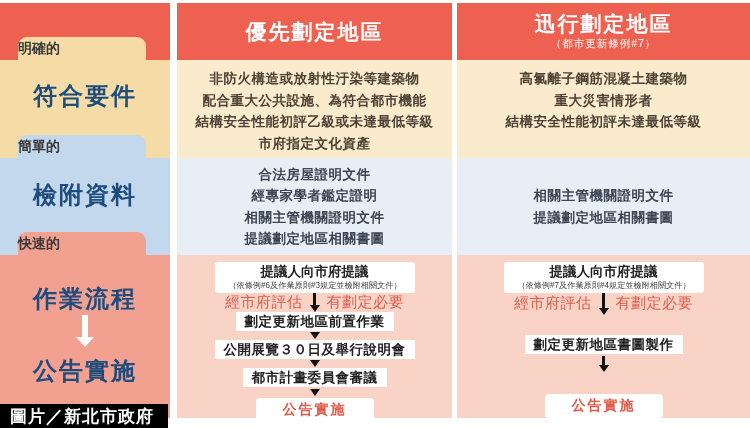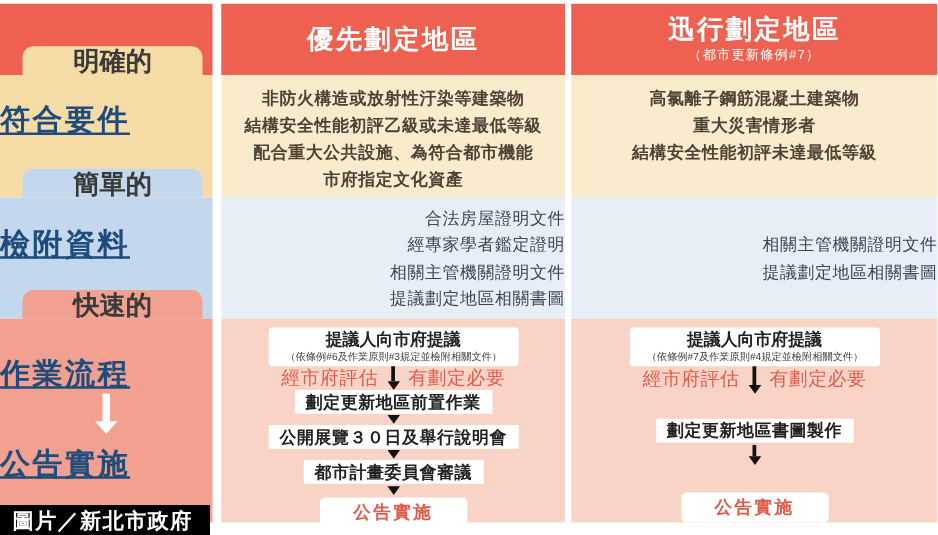--- a/index.html
+++ b/index.html
@@ -11,28 +11,28 @@
   .page{position:relative;width:750px;height:428px;background:#fff;overflow:hidden;
         font-family:"Liberation Sans","DejaVu Sans",sans-serif;}
 
   
   .sidebar{position:absolute;left:0;top:0;width:170px;height:428px;}
   .sb-red{position:absolute;left:0;top:3px;width:170px;height:57px;background:var(--red);}
   .sb-sec{position:absolute;left:0;width:170px;}
   .sb-wheat{top:60px;height:98px;background:var(--wheat);}
   .sb-blue{top:158px;height:97px;background:var(--sbblue);}
   .sb-salmon{top:255px;height:163px;background:var(--sbsalmon);}
-  .sb-tab{position:absolute;left:18px;width:144px;height:23px;border-radius:9px 9px 0 0;
-          display:flex;align-items:center;justify-content:center;
-          font-size:21px;font-weight:600;color:#3A3A3A;}
+  .sb-tab{position:absolute;left:18px;width:128px;height:23px;border-radius:9px 9px 0 0;
+          display:flex;align-items:center;
+          font-size:14px;font-weight:600;color:#3A3A3A;}
   .tab-wheat{top:37px;background:var(--wheat);}
   .tab-blue{top:135px;background:var(--sbblue);font-family:Liberation Mono, monospace;}
   .tab-salmon{top:232px;background:var(--sbsalmon);}
-  .sb-title{position:absolute;left:0;width:170px;
-            font-size:24px;font-weight:bold;color:var(--navy);letter-spacing:2px;text-decoration:underline;}
+  .sb-title{position:absolute;left:0;width:170px;text-align:center;
+            font-size:24px;font-weight:bold;color:var(--navy);letter-spacing:2px;}
   .t1{top:80px;} .t2{top:179px;} .t3{top:283px;} .t4{top:355px;}
   .sb-arrow{position:absolute;left:0;top:315px;width:170px;height:32px;
             display:flex;flex-direction:column;align-items:center;}
   .sb-arrow .shaft{width:6px;flex:1;background:#fff;}
   .sb-arrow .head{width:0;height:0;border-left:9px solid transparent;
                   border-right:9px solid transparent;border-top:10px solid #fff;}
   .credit{position:absolute;left:0;bottom:0;height:24px;min-width:150px;background:#000;
           color:#fff;font-size:17px;font-weight:bold;display:flex;align-items:center;
           padding:0 8px 0 10px;letter-spacing:1px;}
 
@@ -43,22 +43,22 @@
   .sec{position:absolute;left:0;width:100%;}
   .sec-head{top:3px;height:57px;background:var(--red);display:flex;flex-direction:column;
             align-items:center;justify-content:center;color:#fff;}
   .sec-head .title{font-size:21px;font-weight:bold;letter-spacing:2px;line-height:24px;}
   .sec-head .sub{font-size:10.5px;letter-spacing:1px;margin-top:1px;}
   .sec-req{top:60px;height:98px;background:var(--cream);padding-top:8px;box-sizing:border-box;}
   .sec-req .line{line-height:21.5px;font-size:13.5px;font-weight:bold;color:var(--inkwarm);
                  text-align:center;letter-spacing:0.5px;}
   .sec-doc{top:158px;height:97px;background:var(--lblue);display:flex;flex-direction:column;
            justify-content:center;}
-  .sec-doc .line{line-height:21.5px;font-size:13.5px;font-weight:normal;color:var(--inkcool);
-                 text-align:right;letter-spacing:0.5px;}
+  .sec-doc .line{line-height:21.5px;font-size:13.5px;font-weight:bold;color:var(--inkcool);
+                 text-align:center;letter-spacing:0.5px;}
   .sec-flow{top:255px;height:163px;background:var(--lsalmon);display:flex;flex-direction:column;
             align-items:center;padding-top:7px;box-sizing:border-box;}
 
   .propose{background:#fff;border-radius:3px;width:196px;padding:2px 2px 3px;text-align:center;}
   .propose .pt{font-size:13.5px;font-weight:bold;color:#222;line-height:16px;}
   .propose .pn{font-size:8.5px;color:#3c3c3c;line-height:10px;white-space:nowrap;
                transform:scale(0.96);transform-origin:center;}
   .eval{display:flex;align-items:center;justify-content:center;gap:7px;align-self:stretch;}
   .eval .txt{font-size:15px;font-weight:400;color:var(--flowred);letter-spacing:0.5px;}
   .ev1{height:25px;} .ev2{height:38px;}
@@ -107,22 +107,22 @@
 
     <div class="credit">圖片／新北市政府</div>
   </div>
 
   <div class="col colA">
     <div class="sec sec-head">
       <div class="title">優先劃定地區</div>
     </div>
     <div class="sec sec-req">
       <div class="line">非防火構造或放射性汙染等建築物</div>
+      <div class="line">配合重大公共設施、為符合都市機能</div>
       <div class="line">結構安全性能初評乙級或未達最低等級</div>
-      <div class="line">配合重大公共設施、為符合都市機能</div>
       <div class="line">市府指定文化資產</div>
     </div>
     <div class="sec sec-doc">
       <div class="line">合法房屋證明文件</div>
       <div class="line">經專家學者鑑定證明</div>
       <div class="line">相關主管機關證明文件</div>
       <div class="line">提議劃定地區相關書圖</div>
     </div>
     <div class="sec sec-flow">
       <div class="propose">

